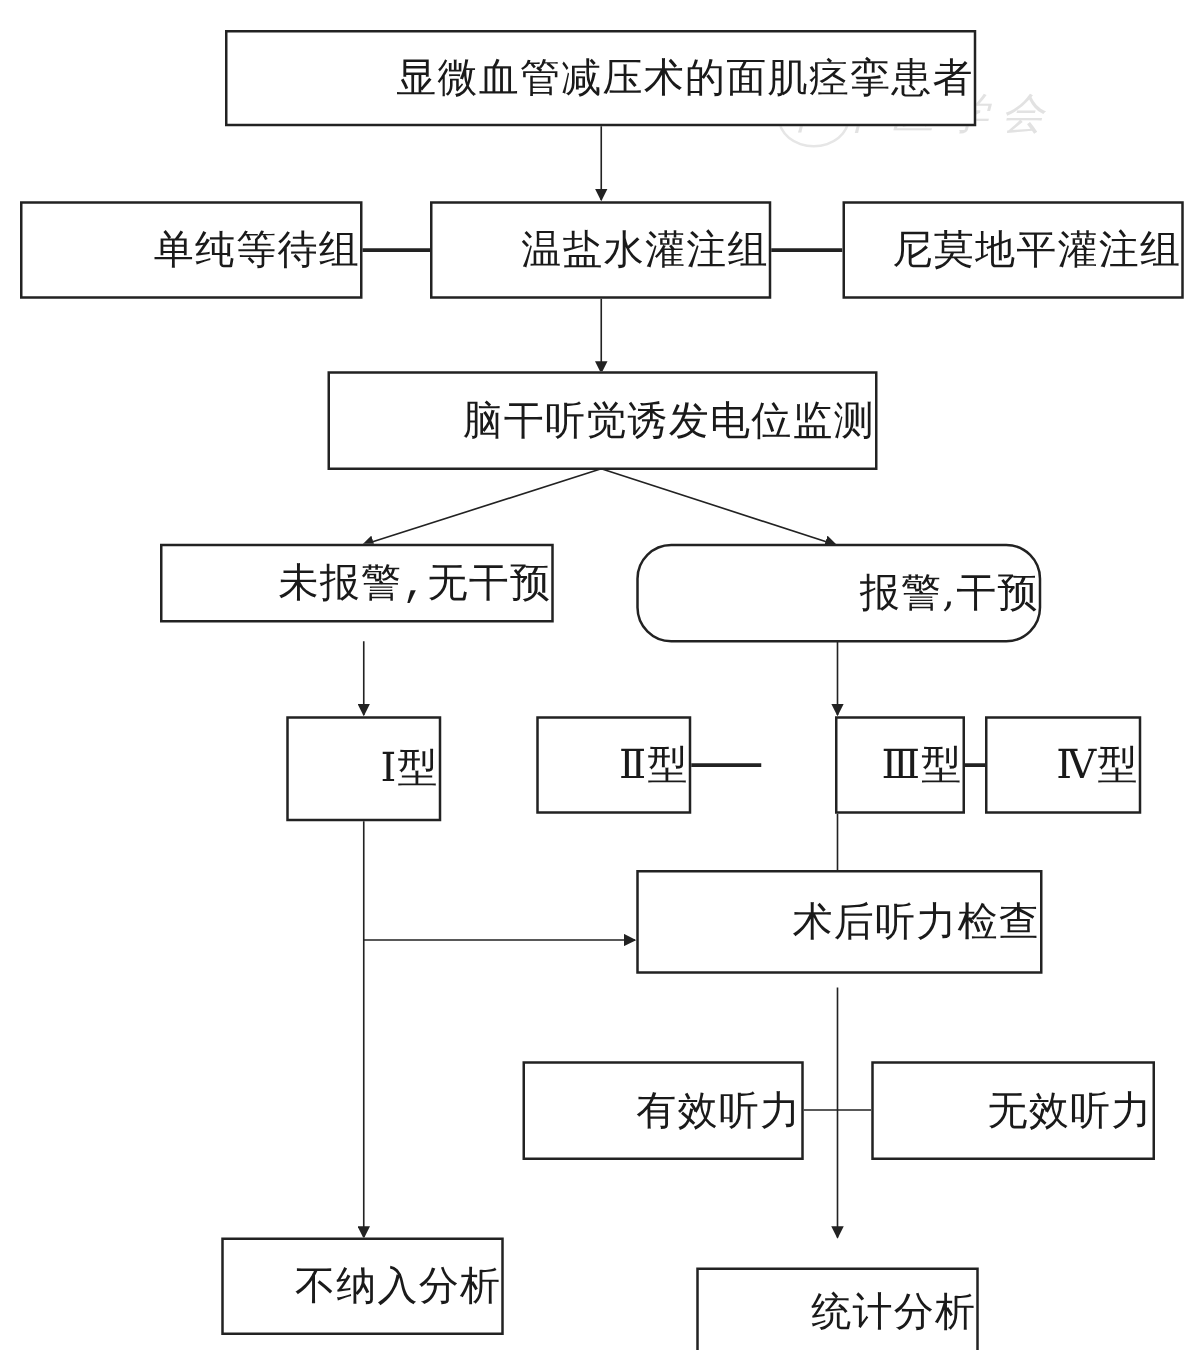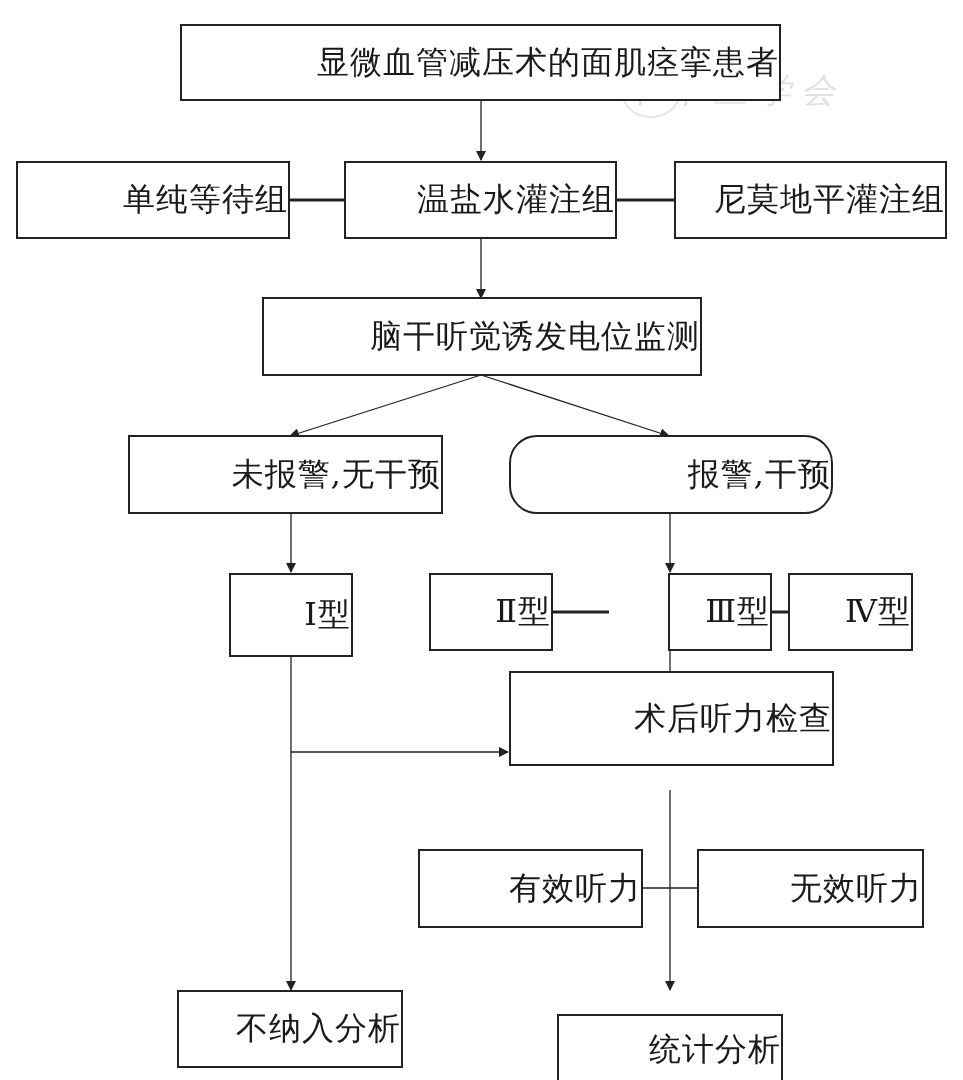--- a/index.html
+++ b/index.html
@@ -54,41 +54,41 @@
     <span>温盐水灌注组</span>
   </div>
 <div class="box" style="left:674px;top:161px;width:273px;height:78px;">
     <span>尼莫地平灌注组</span>
   </div>
 
 <div class="box" style="left:262px;top:297px;width:440px;height:79px;">
     <span>脑干听觉诱发电位监测</span>
   </div>
 
-<div class="box" style="left:128px;top:435px;width:315px;height:79px;">
+<div class="box" style="left:128px;top:435px;width:315px;height:63px;font-family:Liberation Mono, monospace;">
     <span>未报警,无干预</span>
   </div>
 <div class="box" style="left:509px;top:435px;width:324px;height:79px;border-radius:28px;">
     <span>报警,干预</span>
   </div>
 
 <div class="box" style="left:229px;top:573px;width:124px;height:84px;">
     <span>Ⅰ型</span>
   </div>
 <div class="box" style="left:429px;top:573px;width:124px;height:78px;">
     <span>Ⅱ型</span>
   </div>
 <div class="box" style="left:636px;top:573px;width:104px;height:78px;margin-left:32px;">
     <span>Ⅲ型</span>
   </div>
 <div class="box" style="left:788px;top:573px;width:125px;height:78px;">
     <span>Ⅳ型</span>
   </div>
 
-<div class="box" style="left:509px;top:671px;width:325px;height:95px;">
+<div class="box" style="left:509px;top:696px;width:325px;height:83px;">
     <span>术后听力检查</span>
   </div>
 
 <div class="box" style="left:418px;top:849px;width:225px;height:79px;">
     <span>有效听力</span>
   </div>
 <div class="box" style="left:697px;top:849px;width:227px;height:79px;">
     <span>无效听力</span>
   </div>
 

